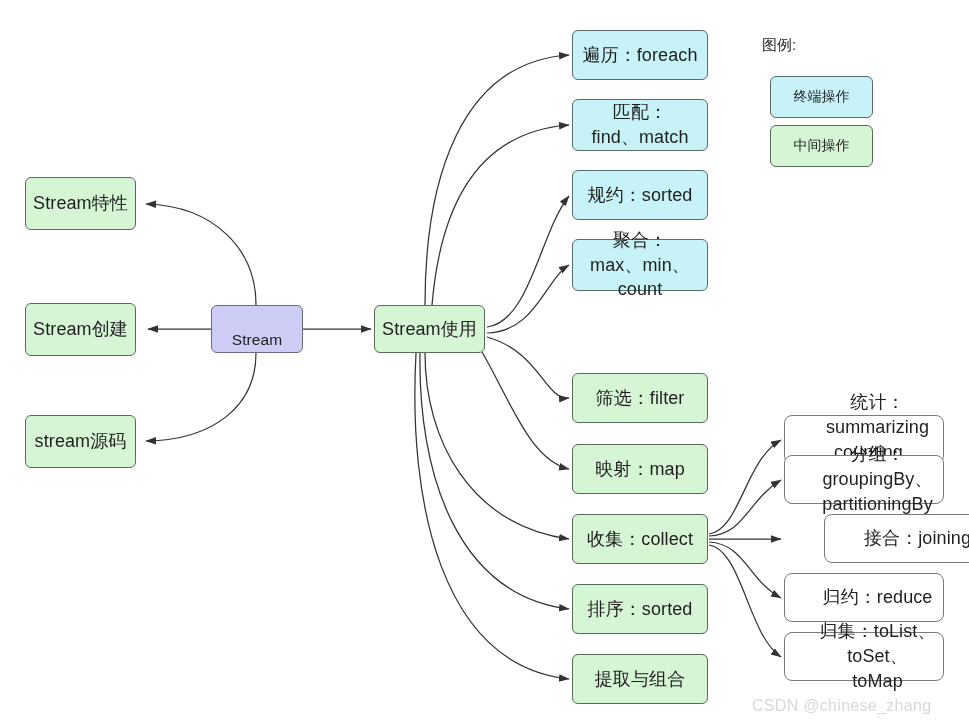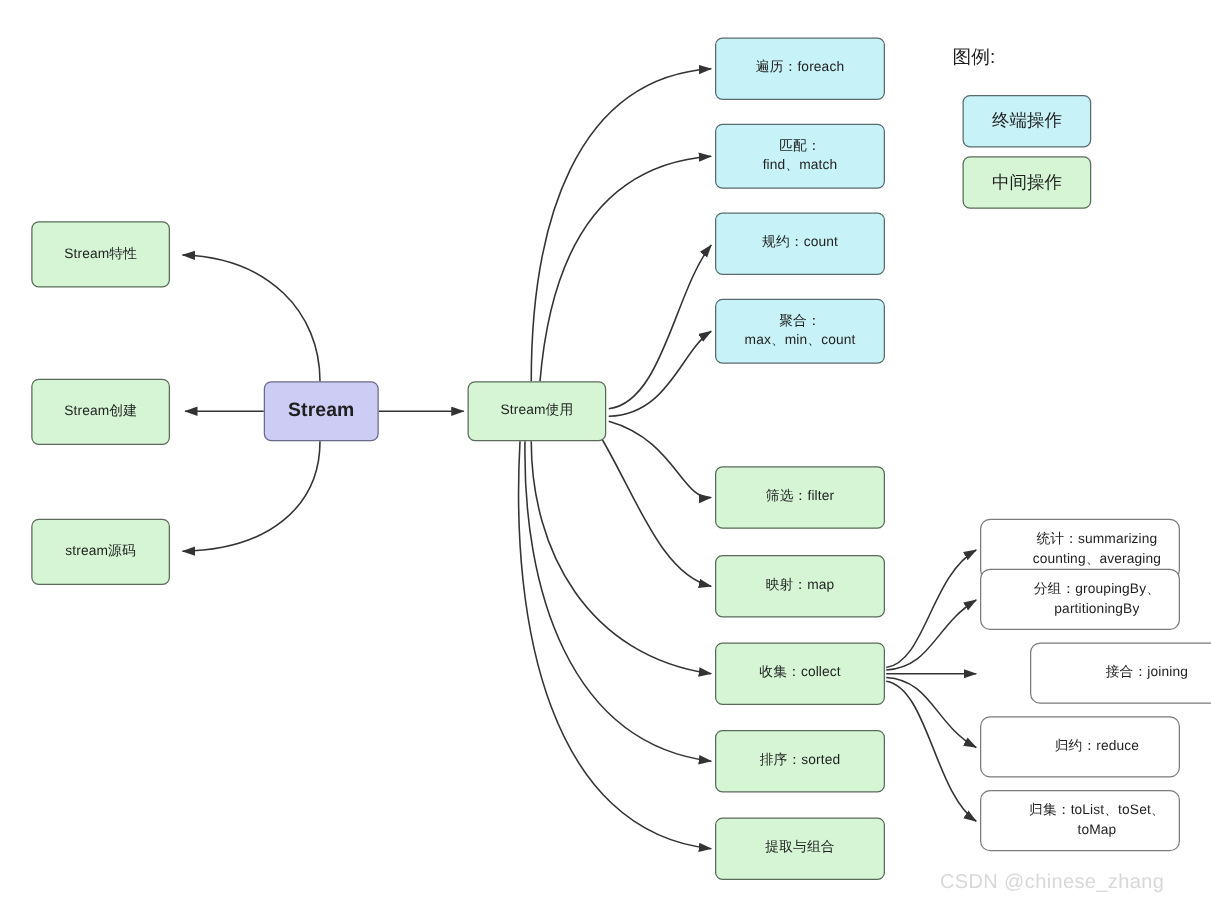--- a/index.html
+++ b/index.html
@@ -27,40 +27,41 @@
     pointer-events: none;
   }
   .node {
     position: absolute;
     box-sizing: border-box;
     display: flex;
     align-items: center;
     justify-content: center;
     text-align: center;
     border-radius: 6px;
-    font-size: 11px;
+    font-size: 18px;
     line-height: 1.38;
     color: #1f1f1f;
     padding: 2px 6px;
     white-space: pre-line;
     letter-spacing: 0.1px;
   }
   .n-green {
     background: #d5f5d5;
     border: 1.1px solid #5a6b5a;
   }
   .n-cyan {
     background: #c7f2f7;
     border: 1.1px solid #5a6b6d;
   }
   .n-purple {
     background: #ccccf5;
     border: 1.1px solid #6a6a8a;
-    font-weight: bold;
+    font-weight: normal;
     font-size: 15.5px;
+    align-items: flex-end;
   }
   .n-plain {
     background: #ffffff;
     border: 1.1px solid #7a7a7a;
     border-radius: 8px;
     padding-left: 33px;
   }
   .legend-title {
     position: absolute;
     left: 762px;
@@ -146,21 +147,21 @@
   </div>
 
   <div class="node n-cyan" style="left:572px; top:30px; width:136px; height:50px;">
     <span>遍历：foreach</span>
   </div>
   <div class="node n-cyan" style="left:572px; top:99px; width:136px; height:52px;">
     <span>匹配：
 find、match</span>
   </div>
   <div class="node n-cyan" style="left:572px; top:170px; width:136px; height:50px;">
-    <span>规约：count</span>
+    <span>规约：sorted</span>
   </div>
   <div class="node n-cyan" style="left:572px; top:239px; width:136px; height:52px;">
     <span>聚合：
 max、min、count</span>
   </div>
   <div class="node n-green" style="left:572px; top:373px; width:136px; height:50px;">
     <span>筛选：filter</span>
   </div>
   <div class="node n-green" style="left:572px; top:444px; width:136px; height:50px;">
     <span>映射：map</span>

